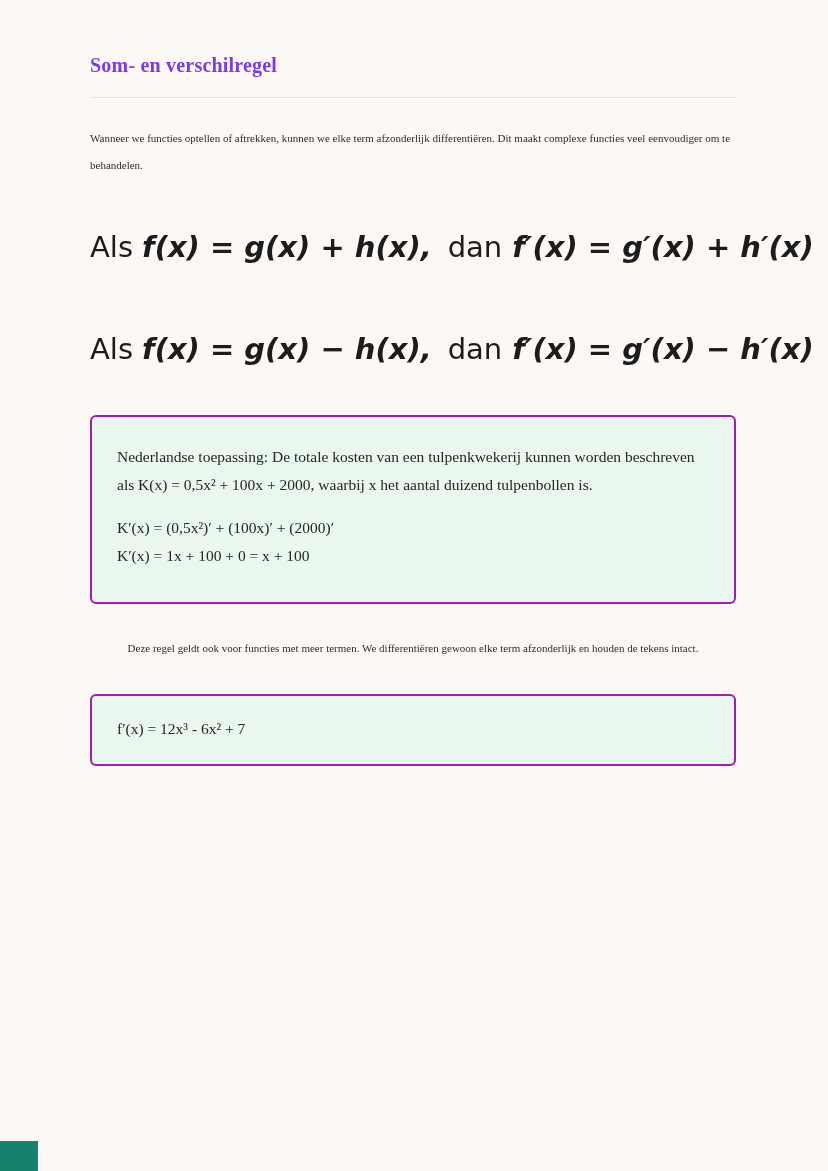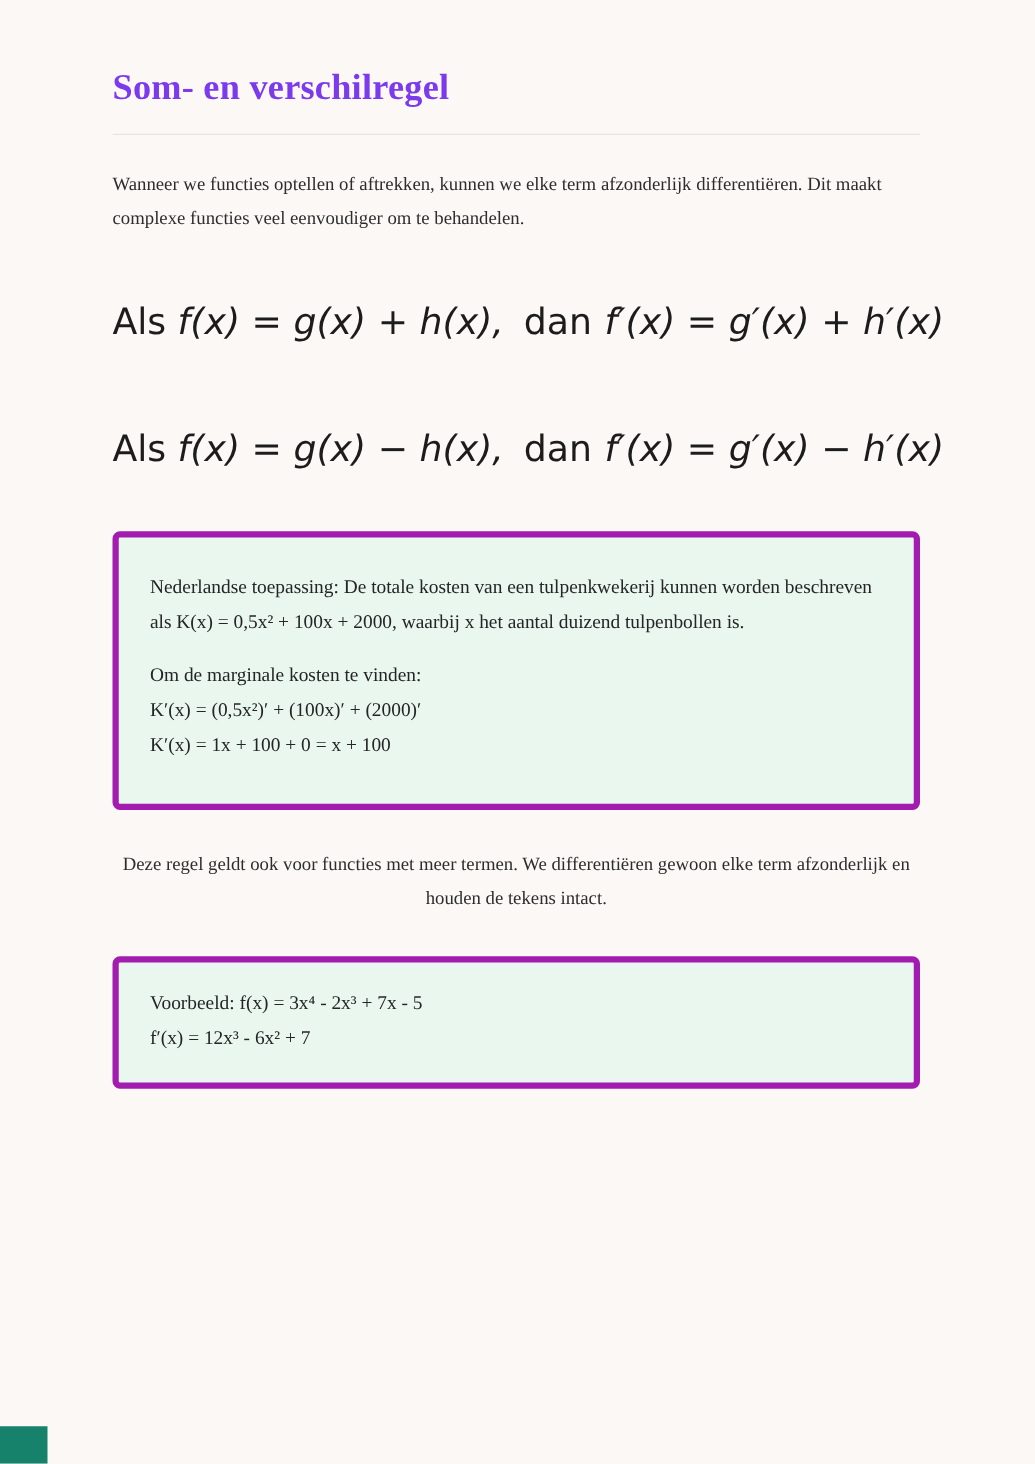--- a/index.html
+++ b/index.html
@@ -8,55 +8,55 @@
     background: #FCF8F6;
     font-family: "Liberation Serif", serif;
     color: #2d2d2d;
     position: relative;
     overflow: hidden;
   }
   .content { padding: 54px 92px 0 90px; }
 
   .page-title {
     color: var(--heading, #7C3AED);
-    font-size: 29px;
+    font-size: 20px;
     font-weight: 700;
     letter-spacing: 0.2px;
     font-family: "Liberation Serif", serif;
   }
   .divider {
     border: none;
     border-top: 1px solid #EAE3E1;
     margin-top: 20px;
   }
   .body-text {
     margin-top: 27px;
-    font-size: 15px;
+    font-size: 11px;
     line-height: 27px;
     color: #2d2d2d;
   }
 
   .formulas { margin-top: 50px; }
   .formula {
     text-align: center;
     font-family: "DejaVu Sans", sans-serif;
     font-size: 29px;
     line-height: 36px;
     color: #1c1c1c;
     white-space: nowrap;
   }
   .formula + .formula { margin-top: 66px; }
-  .formula .fx { font-style: italic; }
+  .formula .fx { font-style: italic; font-weight: bold; }
   .formula .word { font-style: normal; }
   .formula .word-als { margin-right: 9px; }
   .formula .word-dan { margin: 0 10px 0 16px; text-align: center; }
 
   .callout {
     background: var(--callout_bg, #E9F7EF);
-    border: 5px solid #a21caf;
+    border: 2px solid #a21caf;
     border-radius: 6px;
     padding: 26px 25px 32px 25px;
     margin-top: 48px;
   }
   .callout p, .callout .line {
     font-size: 15.5px;
     line-height: 28px;
     color: #252525;
   }
   .callout .group { margin-top: 15px; }
@@ -94,28 +94,26 @@
       <span class="word word-als">Als</span><span class="fx">f(x) = g(x) + h(x),</span><span class="word word-dan">dan</span><span class="fx">f′(x) = g′(x) + h′(x)</span>
     </div>
     <div class="formula">
       <span class="word word-als">Als</span><span class="fx">f(x) = g(x) − h(x),</span><span class="word word-dan">dan</span><span class="fx">f′(x) = g′(x) − h′(x)</span>
     </div>
   </div>
 
   <div class="callout">
     <p>Nederlandse toepassing: De totale kosten van een tulpenkwekerij kunnen worden beschreven als K(x) = 0,5x² + 100x + 2000, waarbij x het aantal duizend tulpenbollen is.</p>
     <div class="group">
-      <div class="line">Om de marginale kosten te vinden:</div>
       <div class="line">K′(x) = (0,5x²)′ + (100x)′ + (2000)′</div>
       <div class="line">K′(x) = 1x + 100 + 0 = x + 100</div>
     </div>
   </div>
 
   <p class="body-text note">Deze regel geldt ook voor functies met meer termen. We differentiëren gewoon elke term afzonderlijk en houden de tekens intact.</p>
 
   <div class="callout example">
-    <div class="line">Voorbeeld: f(x) = 3x⁴ - 2x³ + 7x - 5</div>
     <div class="line">f′(x) = 12x³ - 6x² + 7</div>
   </div>
 
 </div>
 
 <div class="corner-accent"></div>
 
 </body></html>

